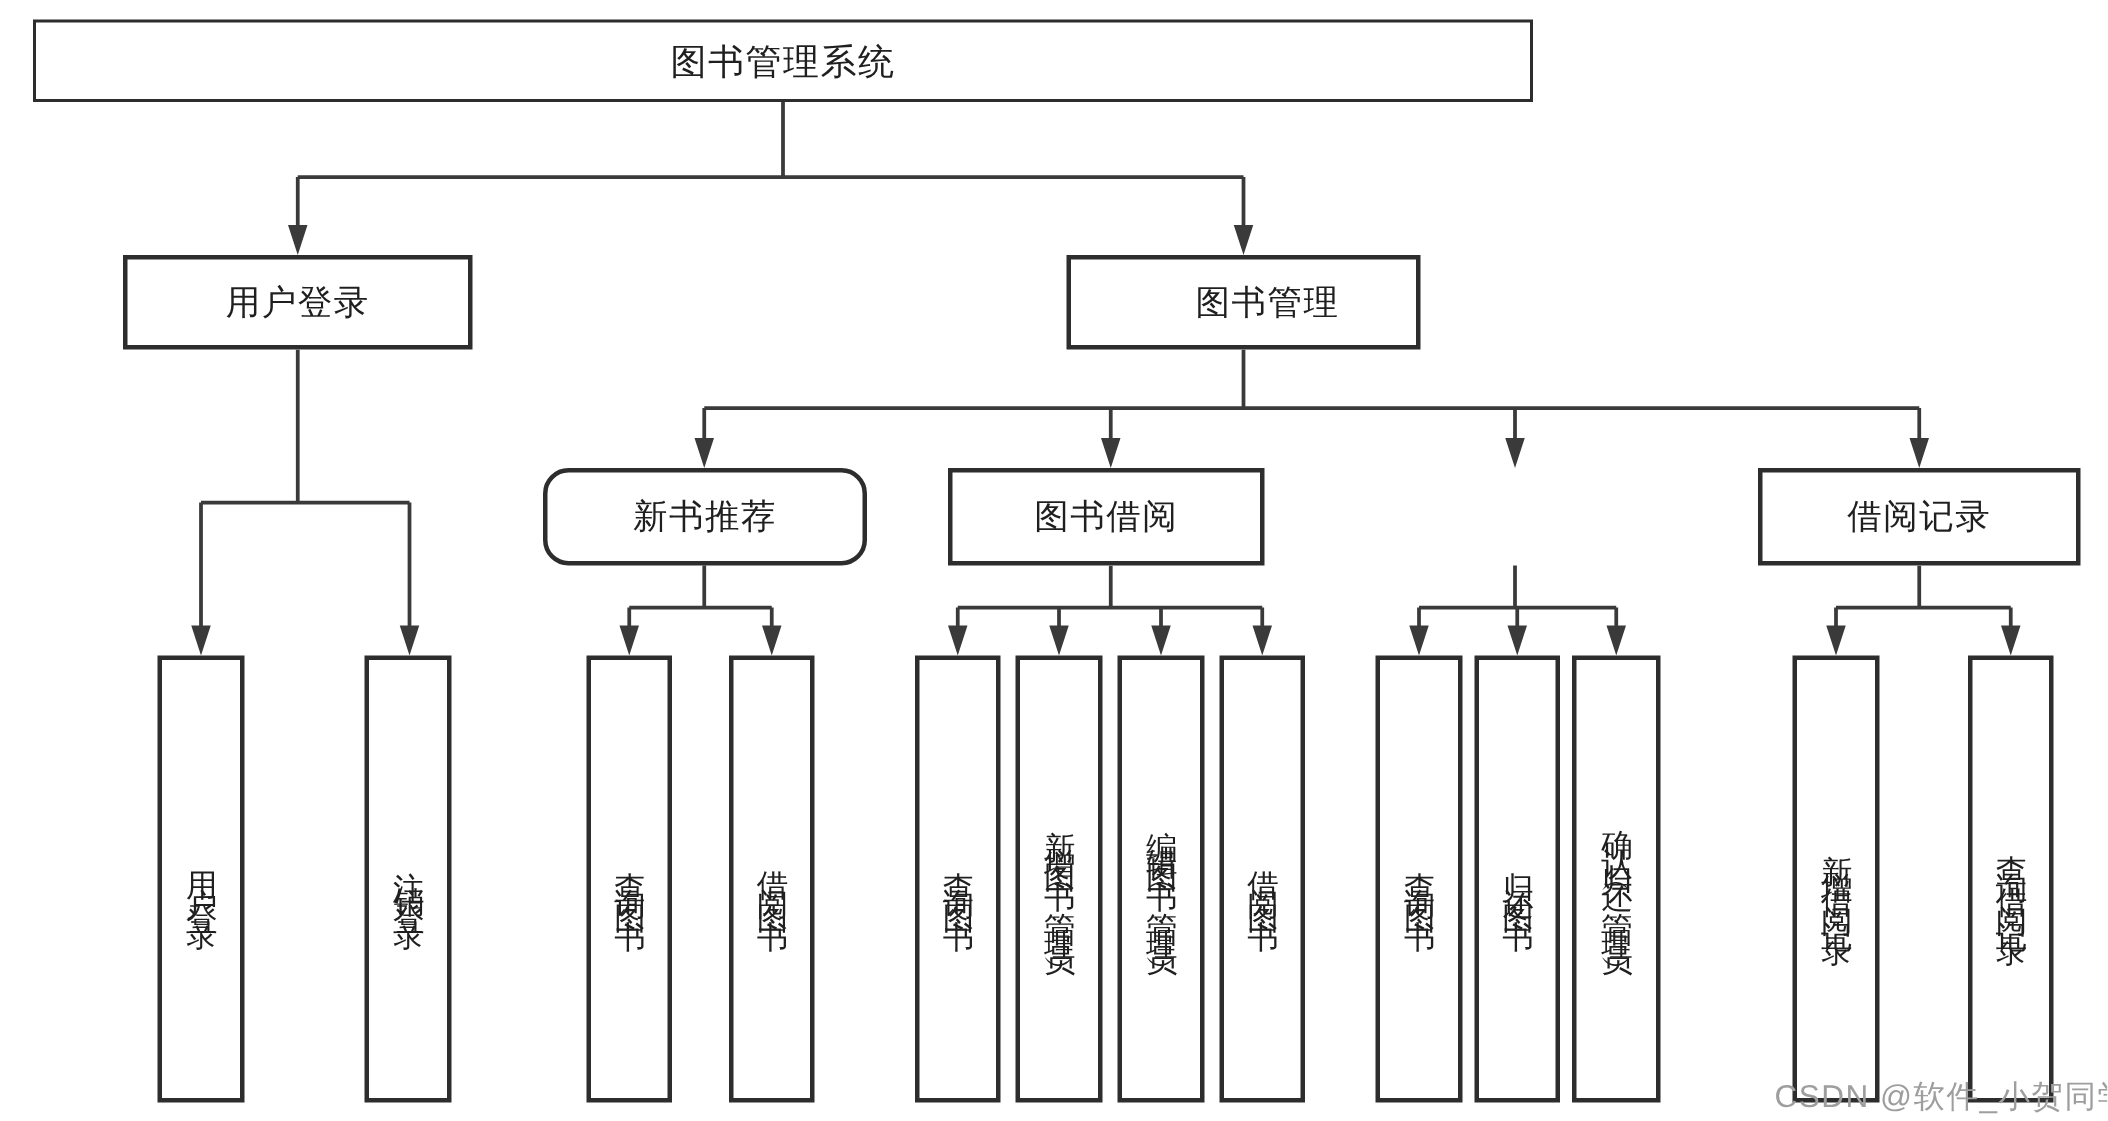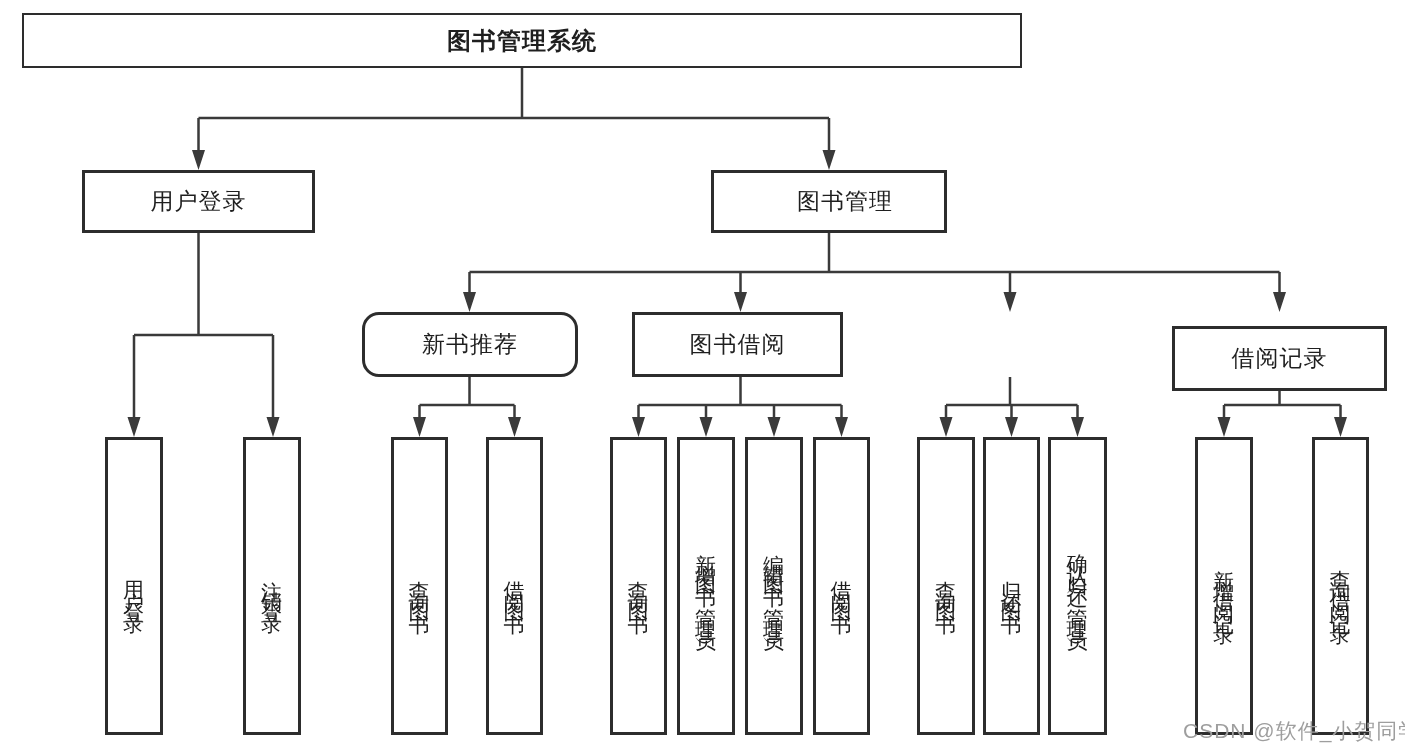--- a/index.html
+++ b/index.html
@@ -70,38 +70,38 @@
       M699.5 417 L712.5 417 L706 437 Z
       M767.5 417 L780.5 417 L774 437 Z
       M835 417 L848 417 L841.5 437 Z
       M939.5 417 L952.5 417 L946 437 Z
       M1005 417 L1018 417 L1011.5 437 Z
       M1071 417 L1084 417 L1077.5 437 Z
       M1217.5 417 L1230.5 417 L1224 437 Z
       M1334 417 L1347 417 L1340.5 437 Z"></path>
   </svg>
 
-  <div class="box hbox root-box" style="left:22px; top:13px; width:1000px; height:55px;font-weight:bold;">
+  <div class="box hbox root-box" style="left:22px; top:13px; width:1000px; height:55px;">
     <span>图书管理系统</span>
   </div>
 
   <div class="box hbox" style="left:82px; top:170px; width:233px; height:63px;">
     <span>用户登录</span>
   </div>
   <div class="box hbox" style="left:711px; top:170px; width:236px; height:63px;padding-left:32px;">
     <span>图书管理</span>
   </div>
 
   <div class="box hbox" style="left:362px; top:312px; width:216px; height:65px;border-radius:17px;">
     <span>新书推荐</span>
   </div>
   <div class="box hbox" style="left:632px; top:312px; width:211px; height:65px;">
     <span>图书借阅</span>
   </div>
-  <div class="box hbox" style="left:1172px; top:312px; width:215px; height:65px;margin-top:14px;">
+  <div class="box hbox" style="left:1172px; top:312px; width:215px; height:65px;">
     <span>借阅记录</span>
   </div>
 
   <div class="box vbox" style="left:105px; top:437px; width:58px; height:298px;">
     <span>用户登录</span>
   </div>
   <div class="box vbox" style="left:243px; top:437px; width:58px; height:298px;">
     <span>注销登录</span>
   </div>
 

